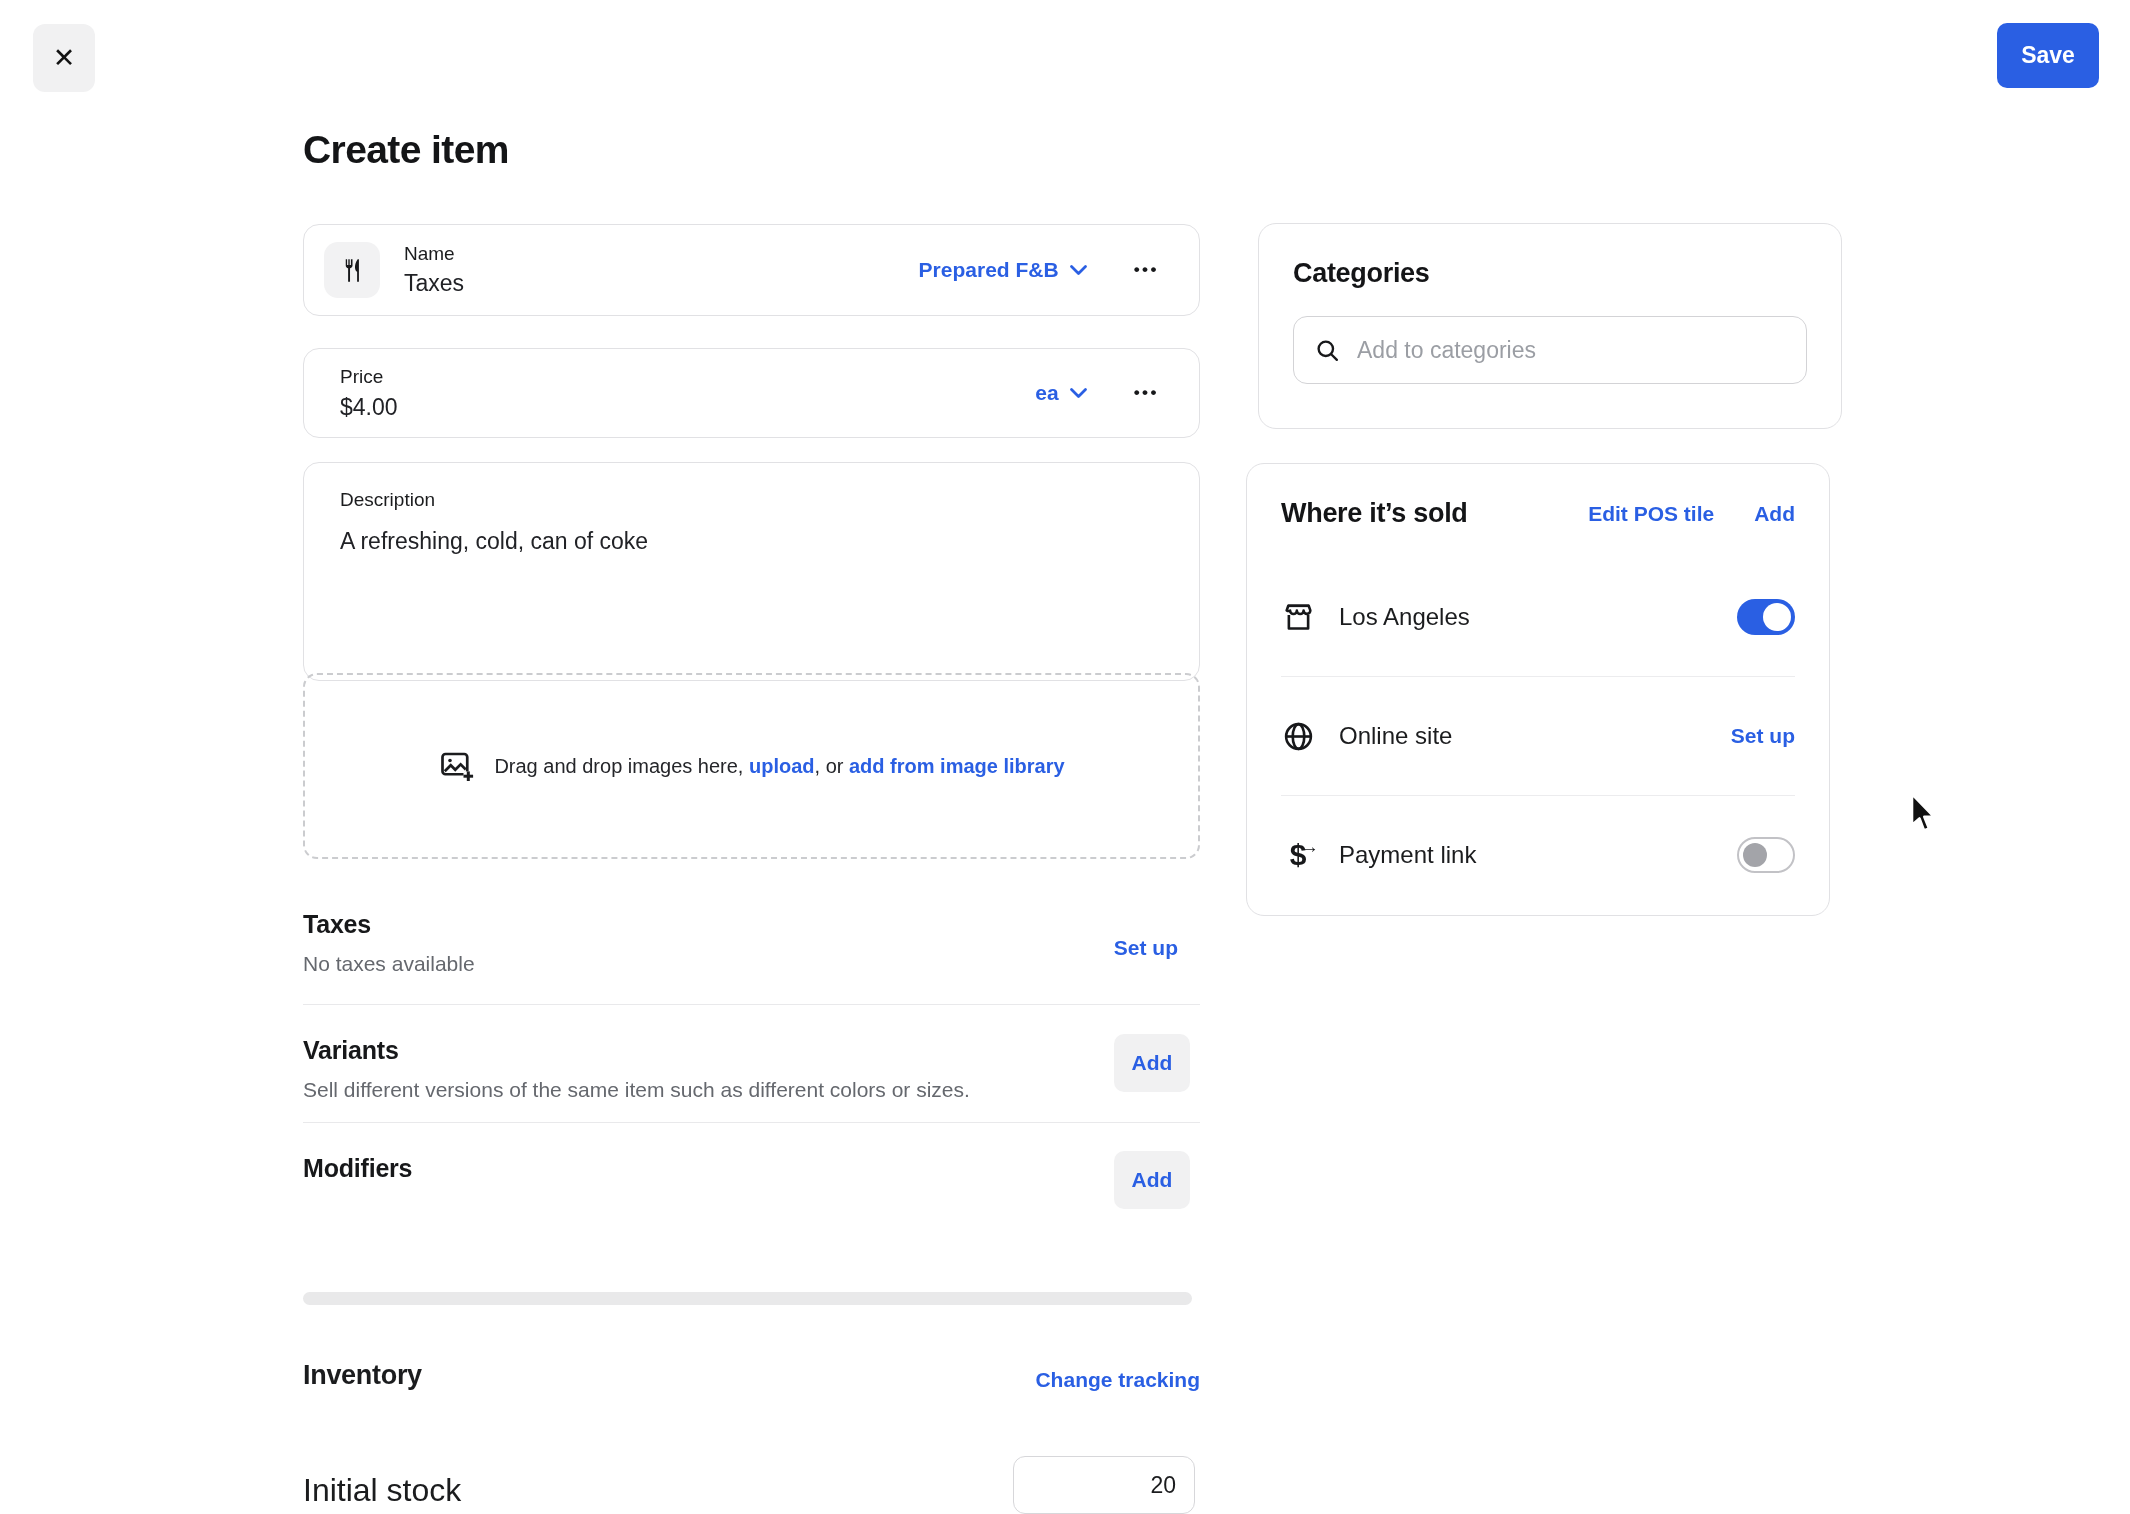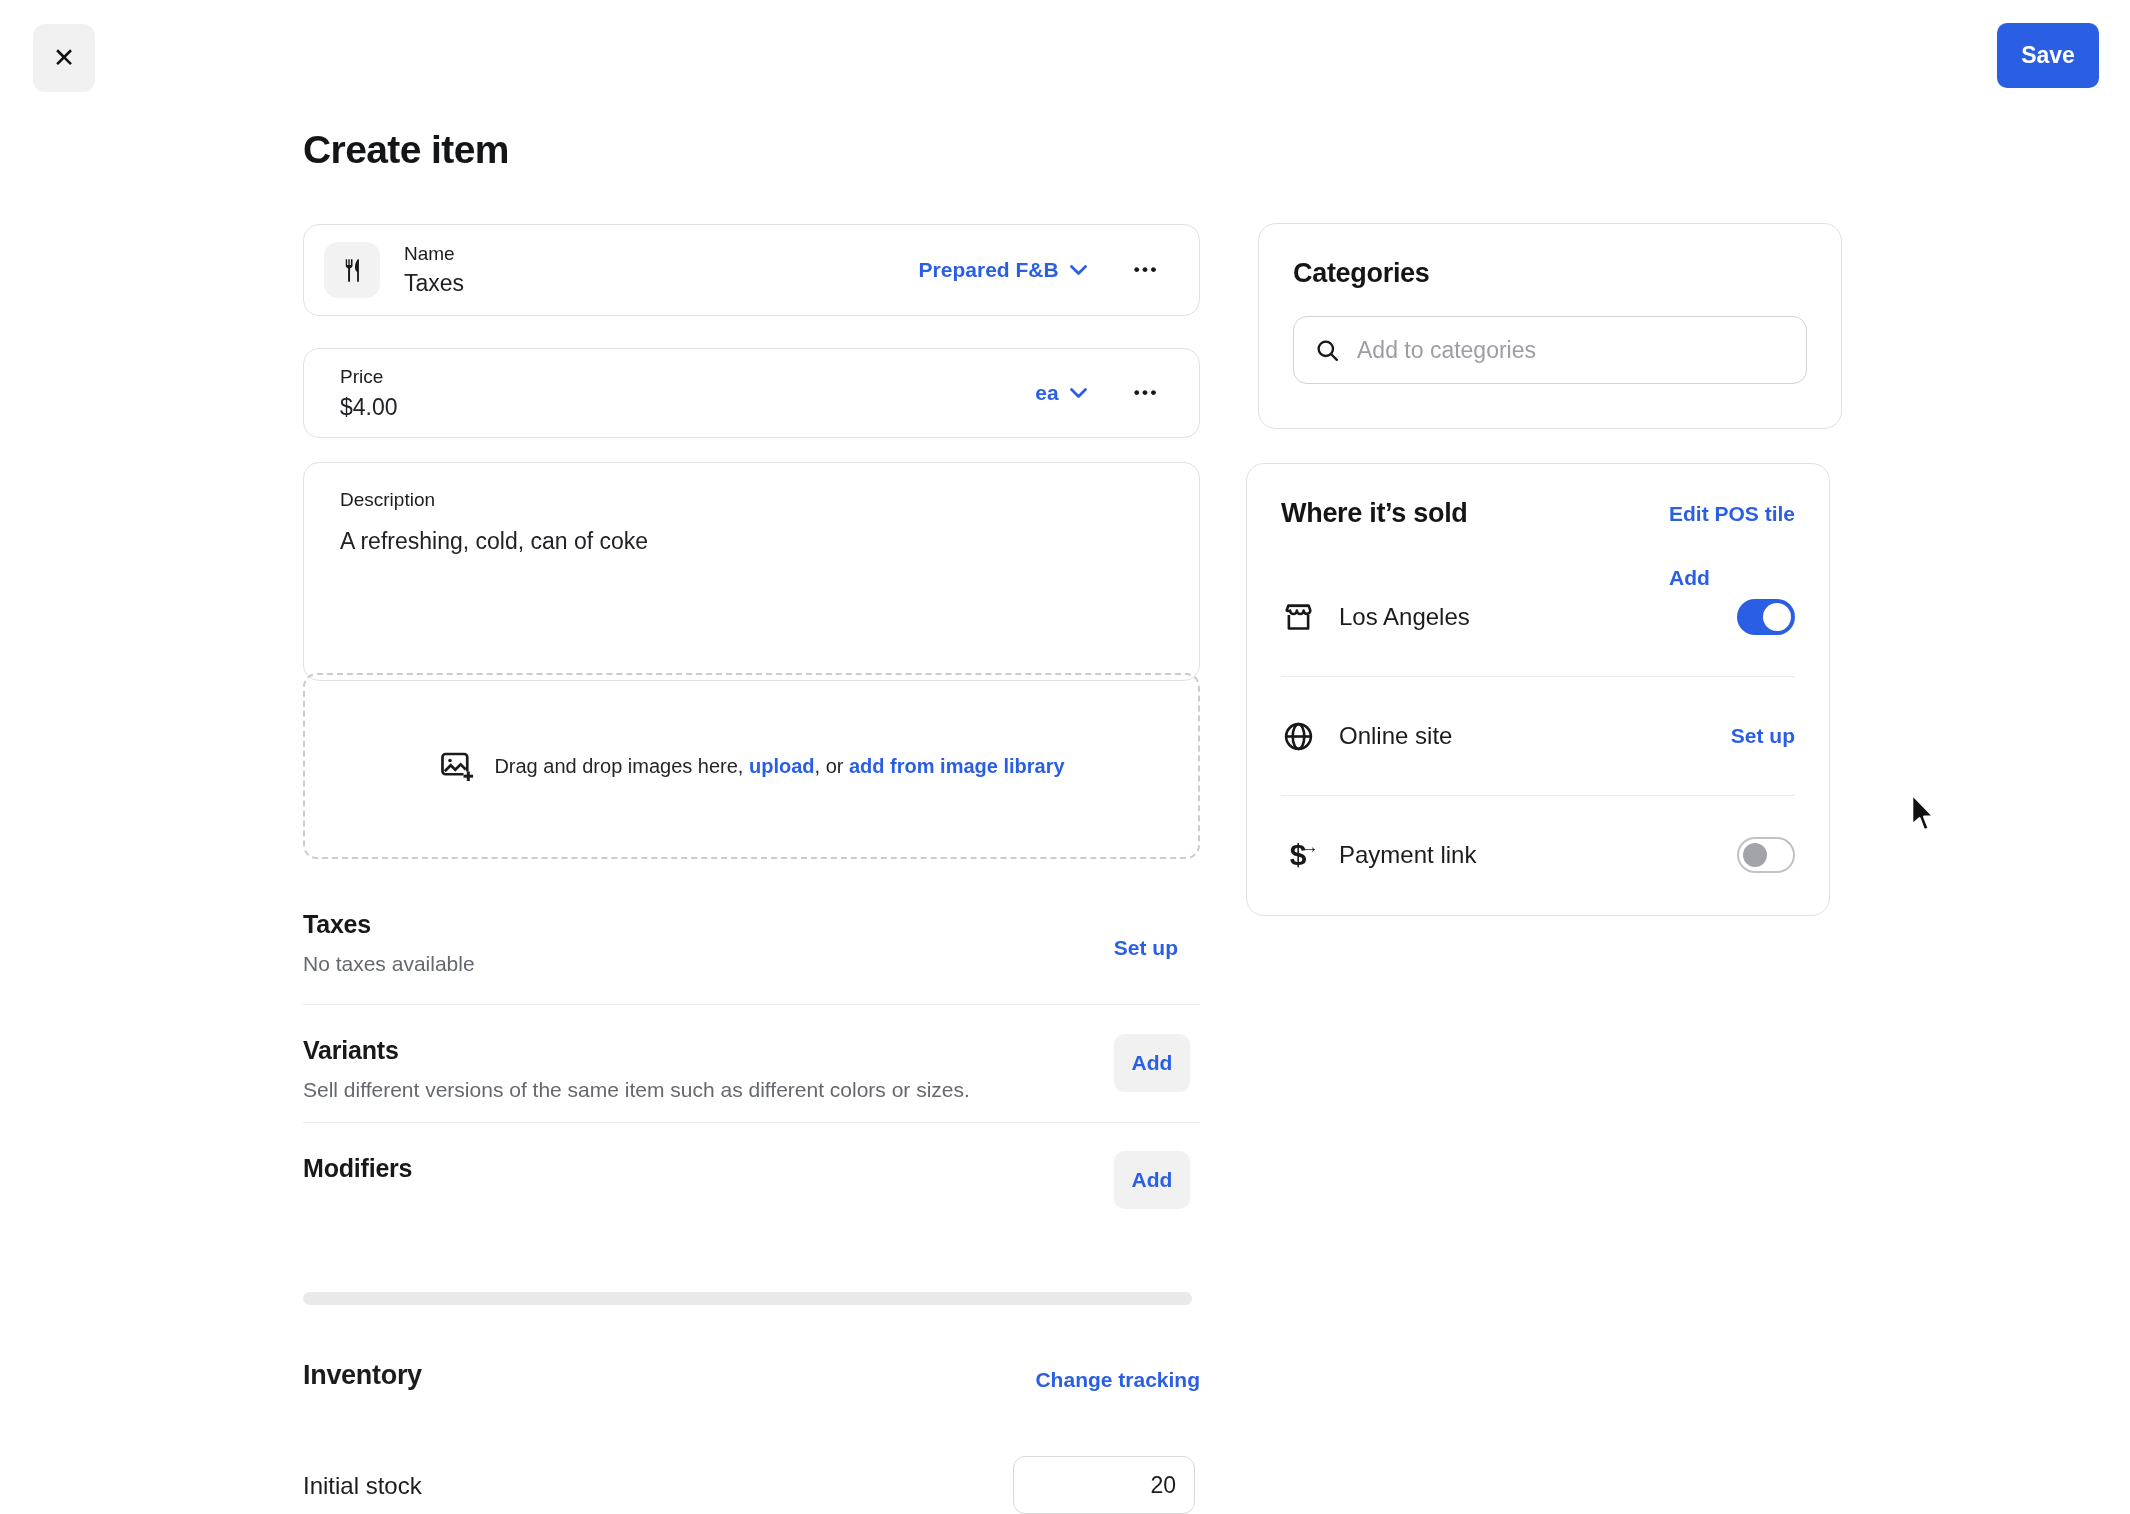--- a/index.html
+++ b/index.html
@@ -71,21 +71,21 @@
   .add-btn {
     position:absolute; right:10px; width:76px; height:58px; border-radius:10px;
     background:#f1f1f2; display:flex; align-items:center; justify-content:center;
     color:var(--accent); font-size:21px; font-weight:700; cursor:pointer;
   }
 
   .scroll-track { left:303px; top:1292px; width:889px; height:13px; border-radius:7px; background:#e9e9ea; }
 
   .inv-title { left:303px; top:1360px; font-size:27px; font-weight:800; letter-spacing:-0.3px; }
   .inv-link { top:1368px; left:1002px; width:198px; text-align:right; }
-  .stock-label { left:303px; top:1472px; font-size:24px; color:#1b1c1e; }
+  .stock-label { left:303px; top:1472px; font-size:32px; color:#1b1c1e; }
   .stock-input {
     left:1013px; top:1456px; width:182px; height:58px; border:1.5px solid #d7d7da; border-radius:12px;
     font-family:inherit; font-size:23px; color:#1b1c1e; text-align:right; padding:0 18px; outline:none; background:#fff;
   }
 
   
   .side-card {
     left:1246px; width:584px; background:#fff;
     border:1.5px solid #e1e1e4; border-radius:18px; padding:34px;
   }
@@ -96,21 +96,21 @@
     margin-top:27px; height:68px; border:1.5px solid #d3d3d6; border-radius:14px;
     display:flex; align-items:center; padding:0 20px; gap:16px; background:#fff;
   }
   .search-box input {
     border:none; outline:none; flex:1; font-family:inherit; font-size:23px; color:#4d7c0f; background:transparent;
   }
   .search-box input::placeholder { color:#9b9ea4; }
 
   .where-card { top:463px; height:453px; padding:34px 34px 0; }
   .ws-header { height:60px; display:flex; align-items:flex-start; }
-  .ws-links { margin-left:auto; display:flex; gap:40px; padding-top:4px;flex-direction:column; }
+  .ws-links { margin-left:auto; display:flex; gap:40px; padding-top:4px; }
   .ws-row { height:118px; display:flex; align-items:center; gap:24px; }
   .ws-row + .ws-divider { border-top:1.5px solid #ececee; }
   .ws-label { font-size:24px; color:#1b1c1e; }
   .ws-right { margin-left:auto; }
   .ws-icon { width:34px; display:flex; justify-content:center; color:#17181a; flex:0 0 auto; }
 
   .toggle { width:58px; height:36px; border-radius:18px; position:relative; cursor:pointer; }
   .toggle.on { background:var(--accent); }
   .toggle.on .knob { position:absolute; right:4px; top:4px; width:28px; height:28px; border-radius:50%; background:#fff; }
   .toggle.off { background:#fff; border:2px solid #c2c2c6; }

